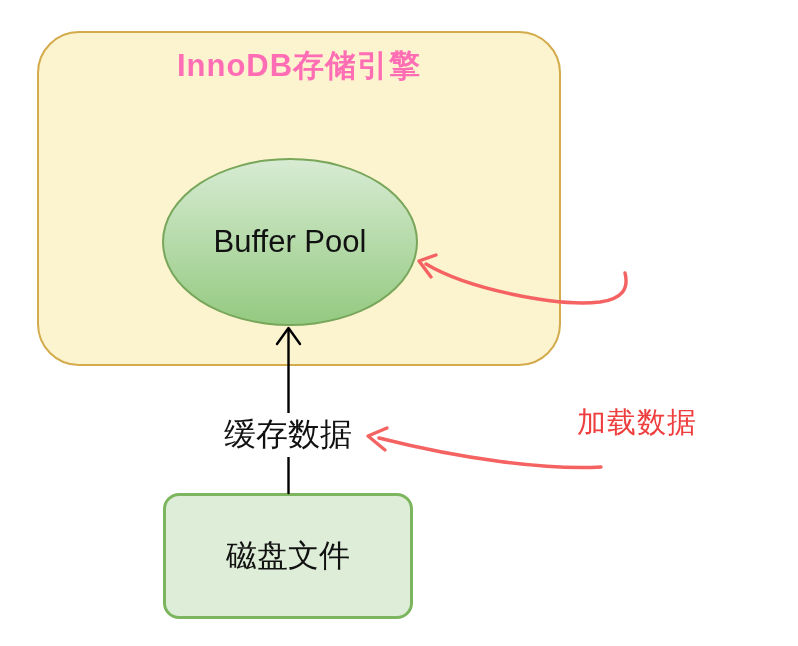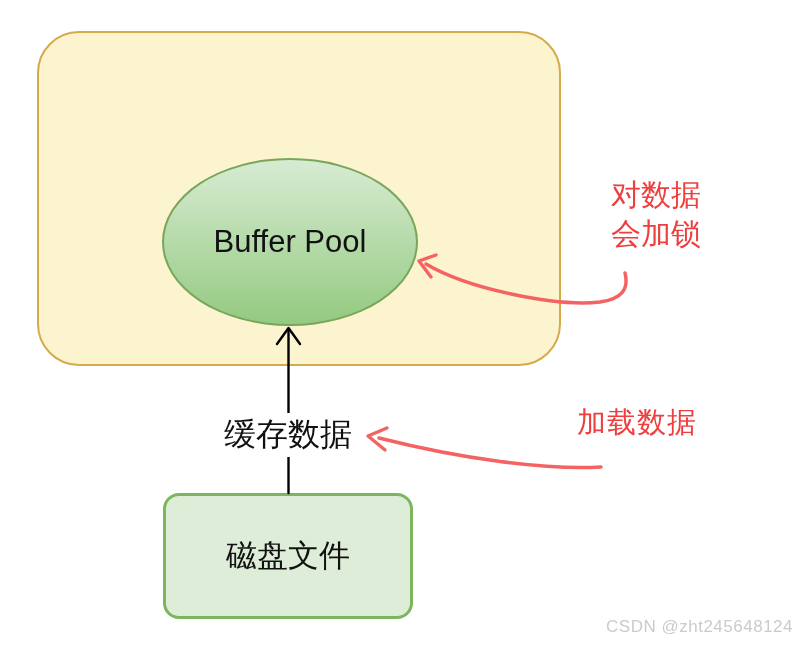--- a/index.html
+++ b/index.html
@@ -50,20 +50,21 @@
     color:var(--c-watermark,#cbcbcb);letter-spacing:.5px;
   }
 </style>
 </head>
 <body>
 
 <div class="stage">
 
   <div class="innodb-box"></div>
 
+  <div class="innodb-title">InnoDB存储引擎</div>
 
   <div class="buffer-ellipse">
     <div>Buffer Pool</div>
   </div>
 
   <div class="disk-box">
     <span>磁盘文件</span>
   </div>
 
   <svg class="arrows" viewBox="0 0 798 646" xmlns="http://www.w3.org/2000/svg" aria-hidden="true">
@@ -79,24 +80,19 @@
     </g>
 
     <g>
       <path class="red-stroke" d="M601 467 C545 470 462 459 379 438"></path>
       <polyline class="red-stroke" points="387,428 368,436 385,450"></polyline>
     </g>
   </svg>
 
   <div class="cache-label">缓存数据</div>
 
-  <div class="note note-lock">
-    <div>对数据</div>
-    <div>会加锁</div>
-  </div>
 
   <div class="note note-load">
     <div>加载数据</div>
   </div>
 
-  <div class="watermark">CSDN @zht245648124</div>
 
 </div>
 
 </body></html>

